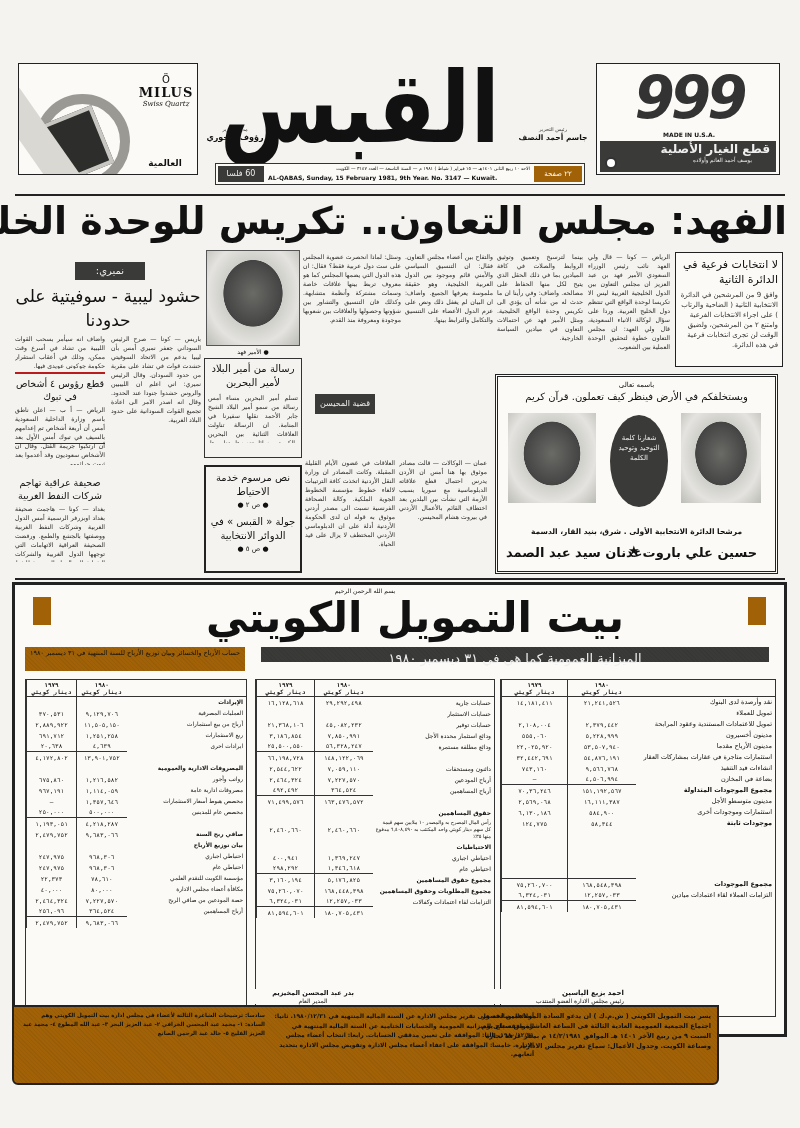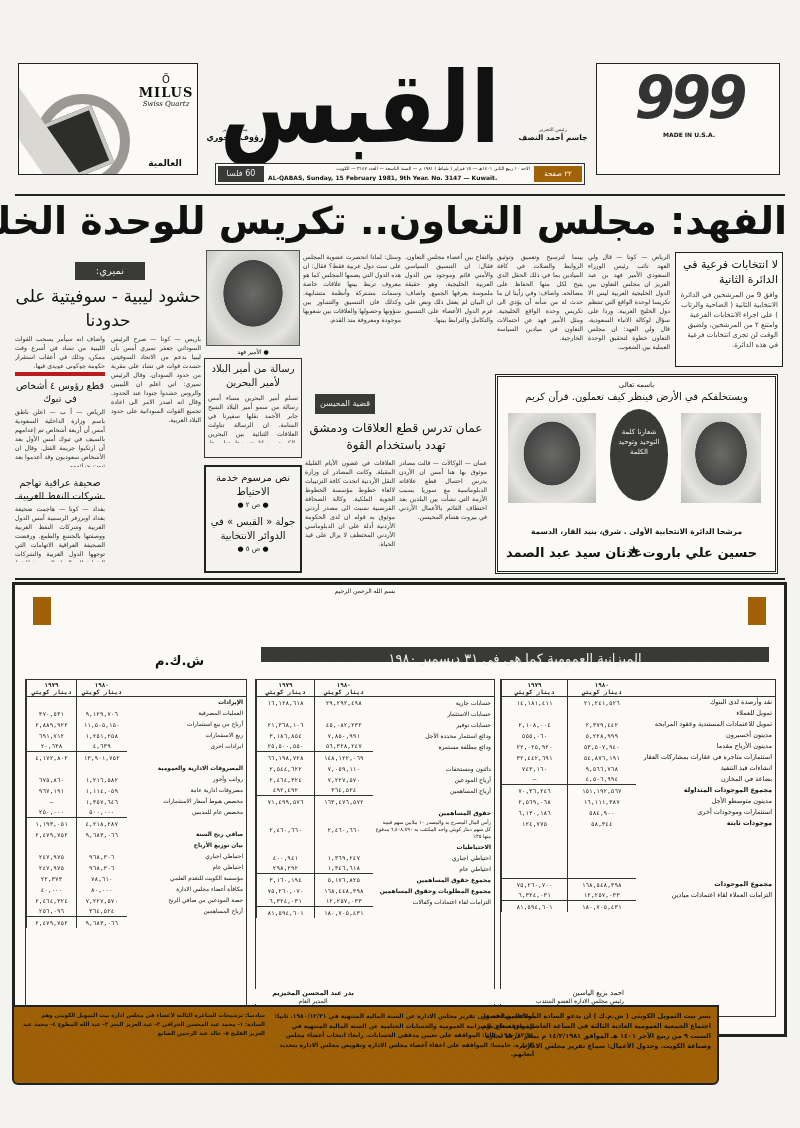--- a/index.html
+++ b/index.html
@@ -56,20 +56,25 @@
 <div class="abs" style="left:215px;top:163px;width:370px;height:22px;border:1px solid #333;background:#fbfaf6;">
   <div class="abs dark center" style="left:2px;top:2px;width:46px;height:16px;font-size:8px;line-height:16px;">60 فلسا</div>
   <div class="abs" style="left:52px;top:2px;width:262px;font-size:4.6px;white-space:nowrap;overflow:hidden;">الاحد ١٠ ربيع الثاني ١٤٠١هـ — ١٥ فبراير ( شباط ) ١٩٨١ م — السنة التاسعة — العدد ٣١٤٧ — الكويت</div>
   <div class="abs" dir="ltr" style="left:52px;top:10px;width:262px;font-size:6px;font-weight:bold;white-space:nowrap;overflow:hidden;">AL-QABAS, Sunday, 15 February 1981, 9th Year. No. 3147 — Kuwait.</div>
   <div class="abs grey center" style="right:2px;top:2px;width:48px;height:16px;font-size:7px;line-height:16px;">٢٢ صفحة</div>
 </div>
 
 <div class="abs box" style="left:596px;top:63px;width:184px;height:112px;overflow:hidden;">
   <div class="abs center hl" style="left:10px;top:2px;width:164px;font-size:58px;line-height:64px;color:#333;letter-spacing:-4px;font-style:italic;" dir="ltr">999</div>
   <div class="abs center" dir="ltr" style="left:0;top:67px;width:184px;font-size:6px;font-weight:bold;">MADE IN U.S.A.</div>
+  <div class="abs dark" style="left:3px;top:77px;width:176px;height:31px;">
+    <div style="font-size:12px;font-weight:bold;padding:1px 6px;text-align:right;">قطع الغيار الأصلية</div>
+    <div style="font-size:5.5px;padding:0 24px 0 6px;text-align:right;">يوسف أحمد الغانم وأولاده</div>
+    <div class="abs" style="left:5px;top:16px;width:12px;height:12px;border-radius:50%;background:#fff;border:2px solid #333;"></div>
+  </div>
 </div>
 
 <div class="rule" style="left:15px;top:194px;width:770px;"></div>
 
 <div class="abs hl center" style="left:12px;top:196px;width:775px;height:50px;font-size:38px;line-height:50px;letter-spacing:-1px;white-space:nowrap;">الفهد: مجلس التعاون.. تكريس للوحدة الخليجية</div>
 
 <div class="abs box" style="left:675px;top:252px;width:108px;height:115px;padding:4px;">
   <div class="hl" style="font-size:11px;line-height:15px;font-weight:normal;">لا انتخابات فرعية في الدائرة الثانية</div>
   <div style="font-size:7px;line-height:10px;margin-top:3px;color:#333;">وافق 9 من المرشحين في الدائرة الانتخابية الثانية ( الضاحية والرتاب ) على اجراء الانتخابات الفرعية وامتنع ٢ من المرشحين، ولضيق الوقت لن تجرى انتخابات فرعية في هذه الدائرة.</div>
 </div>
@@ -94,62 +99,63 @@
   <div style="font-size:7px;margin:2px 0 6px;text-align:center;">● <span>ص ٢</span> ●</div>
   <div style="font-size:10px;line-height:14px;">جولة « القبس » في الدوائر الانتخابية</div>
   <div style="font-size:7px;margin-top:2px;">● <span>ص ٥</span> ●</div>
 </div>
 
 <div class="abs" style="left:15px;top:252px;width:186px;height:320px;">
   <div class="abs dark center" style="left:60px;top:10px;width:70px;height:18px;font-size:10px;line-height:18px;">نميري:</div>
   <div class="abs hl center" style="left:0;top:32px;width:186px;font-size:17px;line-height:24px;font-weight:normal;">حشود ليبية - سوفيتية على حدودنا</div>
   <div class="abs body-text" style="left:96px;top:82px;width:90px;height:238px;">باريس — كونا — صرح الرئيس السوداني جعفر نميري أمس بأن ليبيا بدعم من الاتحاد السوفيتي حشدت قوات في تشاد على مقربة من حدود السودان. وقال الرئيس نميري: اني اعلم ان الليبيين والروس حشدوا جنودا عند الحدود. وقال انه اصدر الامر الى اعادة تجميع القوات السودانية على حدود البلاد الغربية.</div>
   <div class="abs body-text" style="left:0;top:82px;width:90px;height:35px;">واضاف انه سيأمر بسحب القوات الليبية من تشاد في أسرع وقت ممكن، وذلك في أعقاب استقرار حكومة جوكوني عويدي فيها.</div>
-  <div class="abs" style="left:0;top:120px;width:90px;height:127px;border-top:4px solid #b91c1c;border-bottom:1px solid #333;">
+  <div class="abs" style="left:0;top:120px;width:90px;height:72px;border-top:2px solid #b91c1c;border-bottom:1px solid #333;">
     <div class="hl center" style="font-size:9.5px;line-height:13px;font-weight:normal;margin-top:3px;">قطع رؤوس ٤ أشخاص في تبوك</div>
     <div class="body-text" style="height:60px;margin-top:2px;">الرياض — أ ب — اعلن ناطق باسم وزارة الداخلية السعودية أمس أن أربعة أشخاص تم إعدامهم بالسيف في تبوك أمس الأول بعد أن ارتكبوا جريمة القتل. وقال ان الأشخاص سعوديون وقد أعدموا بعد ثبوت جرائمهم.</div>
   </div>
   <div class="abs" style="left:0;top:224px;width:90px;height:96px;">
     <div class="hl center" style="font-size:9.5px;line-height:13px;font-weight:normal;">صحيفة عراقية تهاجم شركات النفط الغربية</div>
     <div class="body-text" style="height:58px;margin-top:2px;">بغداد — كونا — هاجمت صحيفة بغداد اوبزرفر الرسمية أمس الدول الغربية وشركات النفط الغربية ووصفتها بالجشع والطمع. ورفضت الصحيفة العراقية الاتهامات التي توجهها الدول الغربية والشركات النفطية الى الدول المصدرة للنفط بأن زيادة أسعاره هي السبب.</div>
   </div>
 </div>
 
 <div class="abs" style="left:305px;top:390px;width:182px;height:185px;">
   <div class="abs dark center" style="left:10px;top:4px;width:60px;height:20px;font-size:8px;line-height:20px;">قضية المحيسن</div>
-  <div class="abs hl" style="left:0;top:30px;width:182px;font-size:12px;line-height:17px;font-weight:normal;text-align:center;">عمان تدرس قطع العلاقات ودمشق تهدد باستخدام القوة</div>
   <div class="abs body-text" style="left:94px;top:68px;width:88px;height:115px;">عمان — الوكالات — قالت مصادر موثوق بها هنا أمس ان الأردن يدرس احتمال قطع علاقاته الدبلوماسية مع سوريا بسبب الأزمة التي نشأت بين البلدين بعد اختطاف القائم بالأعمال الأردني في بيروت هشام المحيسن.</div>
   <div class="abs body-text" style="left:0;top:68px;width:90px;height:115px;">العلاقات في غضون الأيام القليلة المقبلة. وكانت المصادر ان وزارة النقل الأردنية اتخذت كافة الترتيبات لالغاء خطوط مؤسسة الخطوط الجوية الملكية. وكالة الصحافة الفرنسية نسبت الى مصدر أردني موثوق به قوله ان لدى الحكومة الأردنية أدلة على ان الدبلوماسي الأردني المختطف لا يزال على قيد الحياة.</div>
 </div>
 
 <div class="abs" style="left:495px;top:374px;width:283px;height:200px;border:3px double #222;background:#fbfaf6;">
   <div class="abs center" style="left:0;top:4px;width:100%;font-size:7px;">باسمه تعالى</div>
   <div class="abs center hl" style="left:0;top:14px;width:100%;font-size:10px;font-weight:normal;">ويستخلفكم في الأرض فينظر كيف تعملون. قرآن كريم</div>
   <div class="abs photo" style="right:14px;top:36px;width:80px;height:90px;"></div>
-  <div class="abs dark center" style="left:112px;top:32px;width:58px;height:92px;border-radius:50%;padding-top:18px;">
+  <div class="abs dark center" style="left:112px;top:38px;width:58px;height:92px;border-radius:50%;padding-top:18px;">
     <div style="font-size:7px;line-height:10px;padding:0 4px;">شعارنا كلمة التوحيد وتوحيد الكلمة</div>
   </div>
   <div class="abs photo" style="left:10px;top:36px;width:88px;height:90px;"></div>
   <div class="abs center" style="left:0;top:150px;width:100%;font-size:7.5px;font-weight:bold;">مرشحا الدائرة الانتخابية الأولى . شرق، بنيد القار، الدسمة</div>
   <div class="abs" style="left:0;top:166px;width:100%;height:24px;font-size:13px;font-weight:bold;">
     <span class="abs" style="right:18px;top:2px;">حسين علي باروت</span>
     <span class="abs" style="left:130px;top:0;">★</span>
     <span class="abs" style="left:8px;top:2px;">عدنان سيد عبد الصمد</span>
   </div>
 </div>
 
 <div class="rule" style="left:15px;top:578px;width:770px;height:2px;"></div>
 
 <div class="abs" style="left:12px;top:582px;width:775px;height:455px;border:3px solid #222;background:#fbfaf6;">
   <div class="abs center" style="left:290px;top:2px;width:120px;font-size:6px;">بسم الله الرحمن الرحيم</div>
   <div class="abs grey" style="right:18px;top:12px;width:18px;height:28px;"></div>
   <div class="abs grey" style="left:18px;top:12px;width:18px;height:28px;"></div>
+  <div class="abs hl center" style="left:190px;top:6px;width:420px;font-size:42px;line-height:54px;">بيت التمويل الكويتي</div>
   <div class="abs" style="left:140px;top:20px;font-size:13px;font-weight:bold;margin-top:48px;">ش.ك.م</div>
 
   <div class="abs dark noise center" style="left:246px;top:62px;width:508px;height:15px;font-size:13px;line-height:24px;">الميزانية العمومية كما هي في ٣١ ديسمبر ١٩٨٠</div>
+  <div class="abs grey noise center" style="left:10px;top:62px;width:220px;height:24px;font-size:6.5px;line-height:11px;padding:1px 4px;color:#111;">حساب الأرباح والخسائر وبيان توزيع الأرباح للسنة المنتهية في ٣١ ديسمبر ١٩٨٠</div>
 
   <div class="abs" style="left:485px;top:94px;width:276px;height:338px;border:1px solid #333;">
     <table class="fin-table">
       <thead>
         <tr>
           <td class="lbl"></td>
           <td class="num" style="width:68px;"><span>١٩٨٠</span><br><span>دينار كويتي</span></td>
           <td class="num" style="width:66px;"><span>١٩٧٩</span><br><span>دينار كويتي</span></td>
         </tr>
       </thead>
@@ -460,21 +466,21 @@
         <tr class="sum">
             <td class="lbl"></td>
             <td class="num">٩,٦٨٣,٠٦٦</td>
             <td class="num">٢,٤٧٩,٧٥٢</td>
           </tr>
       </tbody>
     </table>
   </div>
 
   <div class="abs" style="right:160px;top:404px;width:200px;text-align:right;background:#fbfaf6;">
-    <div style="font-size:7px;font-weight:normal;">احمد بزيع الياسين</div>
+    <div style="font-size:7px;font-weight:bold;">احمد بزيع الياسين</div>
     <div style="font-size:6px;">رئيس مجلس الادارة العضو المنتدب</div>
   </div>
   <div class="abs" style="left:238px;top:404px;width:120px;text-align:center;background:#fbfaf6;">
     <div style="font-size:6.5px;font-weight:bold;">بدر عبد المحسن المخيزيم</div>
     <div style="font-size:6px;">المدير العام</div>
   </div>
 </div>
 
 <div class="abs grey noise" style="left:12px;top:1005px;width:707px;height:80px;border:2px solid #222;border-radius:0 0 6px 6px;color:#111;">
   <div class="abs" style="right:6px;top:4px;width:240px;font-size:6.5px;line-height:10px;font-weight:bold;">يسر بيت التمويل الكويتي ( ش.م.ك ) ان يدعو السادة المساهمين لحضور اجتماع الجمعية العمومية العادية الثالثة في الساعة العاشرة من صباح يوم السبت ٩ من ربيع الآخر ١٤٠١ هـ الموافق ١٤/٢/١٩٨١ م بمقر غرفة تجارة وصناعة الكويت. وجدول الأعمال: سماع تقرير مجلس الادارة.</div>

